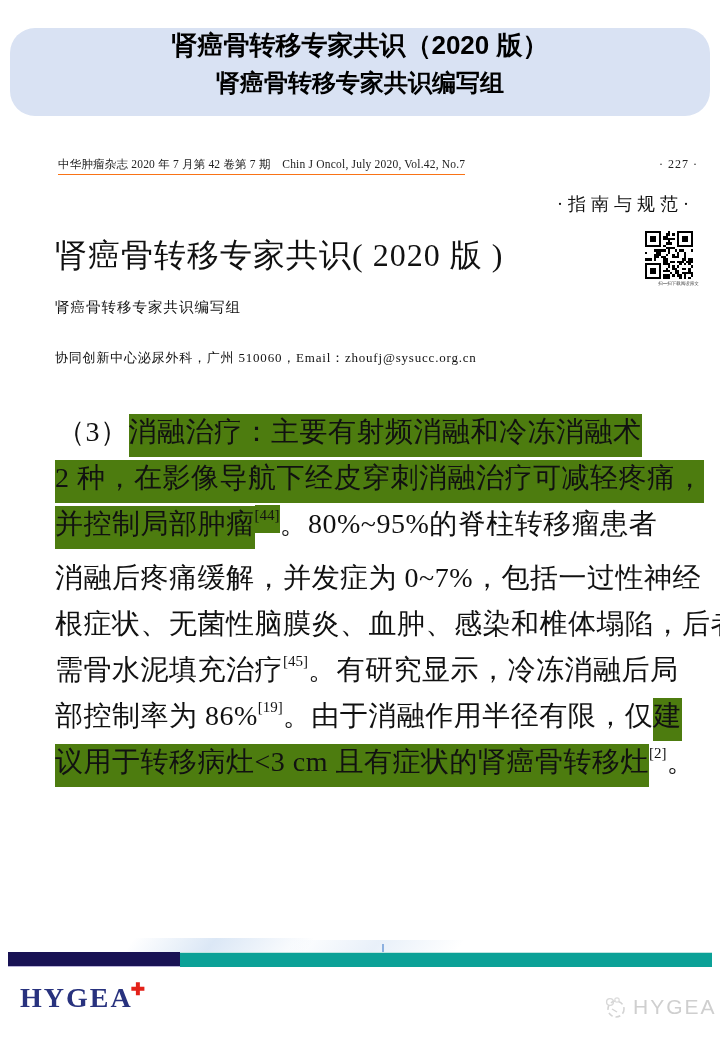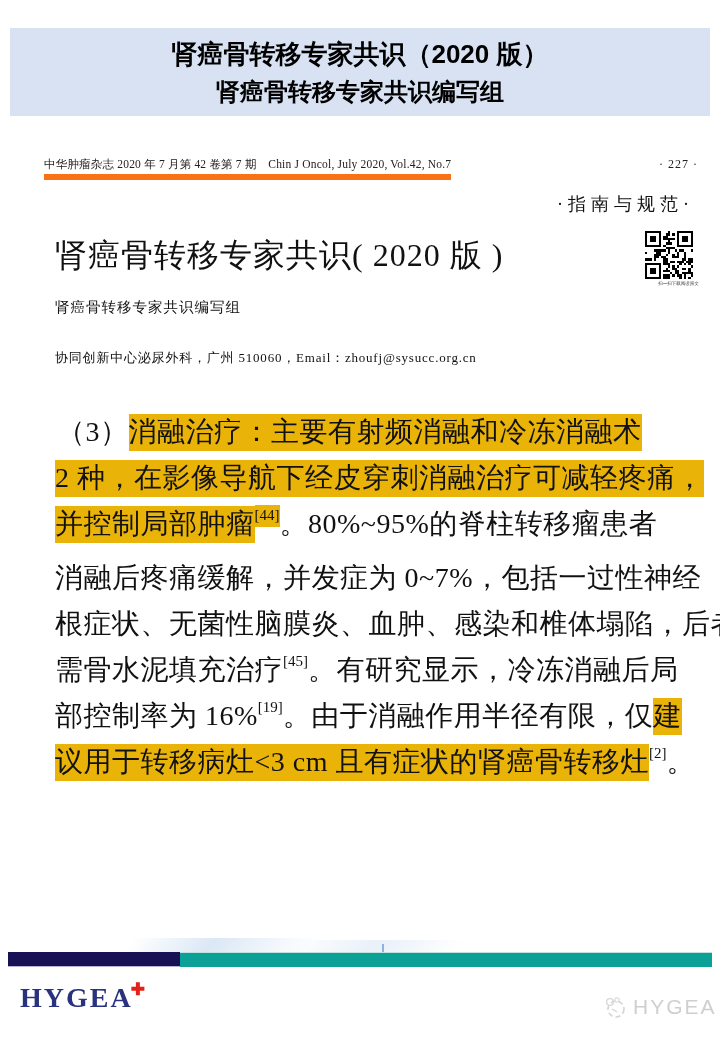--- a/index.html
+++ b/index.html
@@ -11,37 +11,38 @@
     overflow: hidden;
     font-family: "Liberation Serif", "DejaVu Serif", serif;
     color: #1a1a1a;
   }
 
   
   .banner {
     position: absolute; left: 10px; top: 28px;
     width: 700px; height: 88px;
     background: #d9e2f3;
-    display: flex; flex-direction: column; justify-content: center; align-items: center;
+    display: flex; flex-direction: column; align-items: center;
     gap: 4px;
+    border-radius: 25px;
   }
   .banner .l1 {
     font-family: "Liberation Sans", "DejaVu Sans", sans-serif;
     font-weight: 700; font-size: 26px; color: #000;
   }
   .banner .l2 {
     font-family: "Liberation Sans", "DejaVu Sans", sans-serif;
     font-weight: 700; font-size: 24px; color: #000;
   }
 
   
   .jrnl-left {
-    position: absolute; left: 44px; top: 157px;
+    position: absolute; left: 58px; top: 157px;
     font-size: 11.5px; color: #222;
-    border-bottom: 6px solid #f97316;
+    border-bottom: 1px solid #f97316;
     padding-bottom: 2px;
     letter-spacing: 0.2px;
   }
   .jrnl-page {
     position: absolute; right: 22px; top: 157px;
     font-size: 12px; color: #222; letter-spacing: 1px;
   }
   .section-label {
     position: absolute; right: 26px; top: 192px;
     font-size: 18px; color: #111; letter-spacing: 5px;
@@ -77,21 +78,21 @@
   }
 
   
   .body-text {
     position: absolute; left: 55px; top: 409px; width: 625px;
     font-size: 28px; color: #111; letter-spacing: 0.5px;
   }
   .body-line { height: 46px; line-height: 46px; white-space: nowrap; }
   .body-line.gap-after { margin-bottom: 8px; }
   .body-line.indent { padding-left: 2px; }
-  .hl { background: #eab308; padding: 2px 0 4px; }
+  .hl { background: #4d7c0f; padding: 2px 0 10px; }
   .refsup {
     font-size: 15px; vertical-align: 13px; letter-spacing: 0;
     line-height: 0;
   }
 
   
   .wisp1 {
     position: absolute; left: 130px; top: 938px; width: 180px; height: 14px;
     background: linear-gradient(100deg, rgba(190,212,238,0) 0%, rgba(190,212,238,0.55) 45%, rgba(190,212,238,0) 100%);
     transform: skewX(-30deg);
@@ -291,21 +292,21 @@
   <div class="byline">肾癌骨转移专家共识编写组</div>
   <div class="corr2">协同创新中心泌尿外科，广州 510060，Email：zhoufj@sysucc.org.cn</div>
 
   <div class="body-text">
       <div class="body-line indent"><span class="">（3）</span><span class="hl ">消融治疗：主要有射频消融和冷冻消融术</span></div>
       <div class="body-line"><span class="hl ">2 种，在影像导航下经皮穿刺消融治疗可减轻疼痛，</span></div>
       <div class="body-line gap-after"><span class="hl ">并控制局部肿瘤</span><span class="hl refsup">[44]</span><span class="">。80%~95%的脊柱转移瘤患者</span></div>
       <div class="body-line"><span class="">消融后疼痛缓解，并发症为 0~7%，包括一过性神经</span></div>
       <div class="body-line"><span class="">根症状、无菌性脑膜炎、血肿、感染和椎体塌陷，后者</span></div>
       <div class="body-line"><span class="">需骨水泥填充治疗</span><span class="refsup">[45]</span><span class="">。有研究显示，冷冻消融后局</span></div>
-      <div class="body-line"><span class="">部控制率为 16%</span><span class="refsup">[19]</span><span class="">。由于消融作用半径有限，仅</span><span class="hl ">建</span></div>
+      <div class="body-line"><span class="">部控制率为 86%</span><span class="refsup">[19]</span><span class="">。由于消融作用半径有限，仅</span><span class="hl ">建</span></div>
       <div class="body-line"><span class="hl ">议用于转移病灶&lt;3 cm 且有症状的肾癌骨转移灶</span><span class="refsup">[2]</span><span class="">。</span></div>
     </div>
 
   <div class="wisp1"></div>
   <div class="wisp2"></div>
   <div class="wisp-tick"></div>
   <div class="bar-navy"></div>
   <div class="bar-teal"></div>
 
   <div class="logo"><span>HYGEA</span><span class="plus">✚</span></div>

